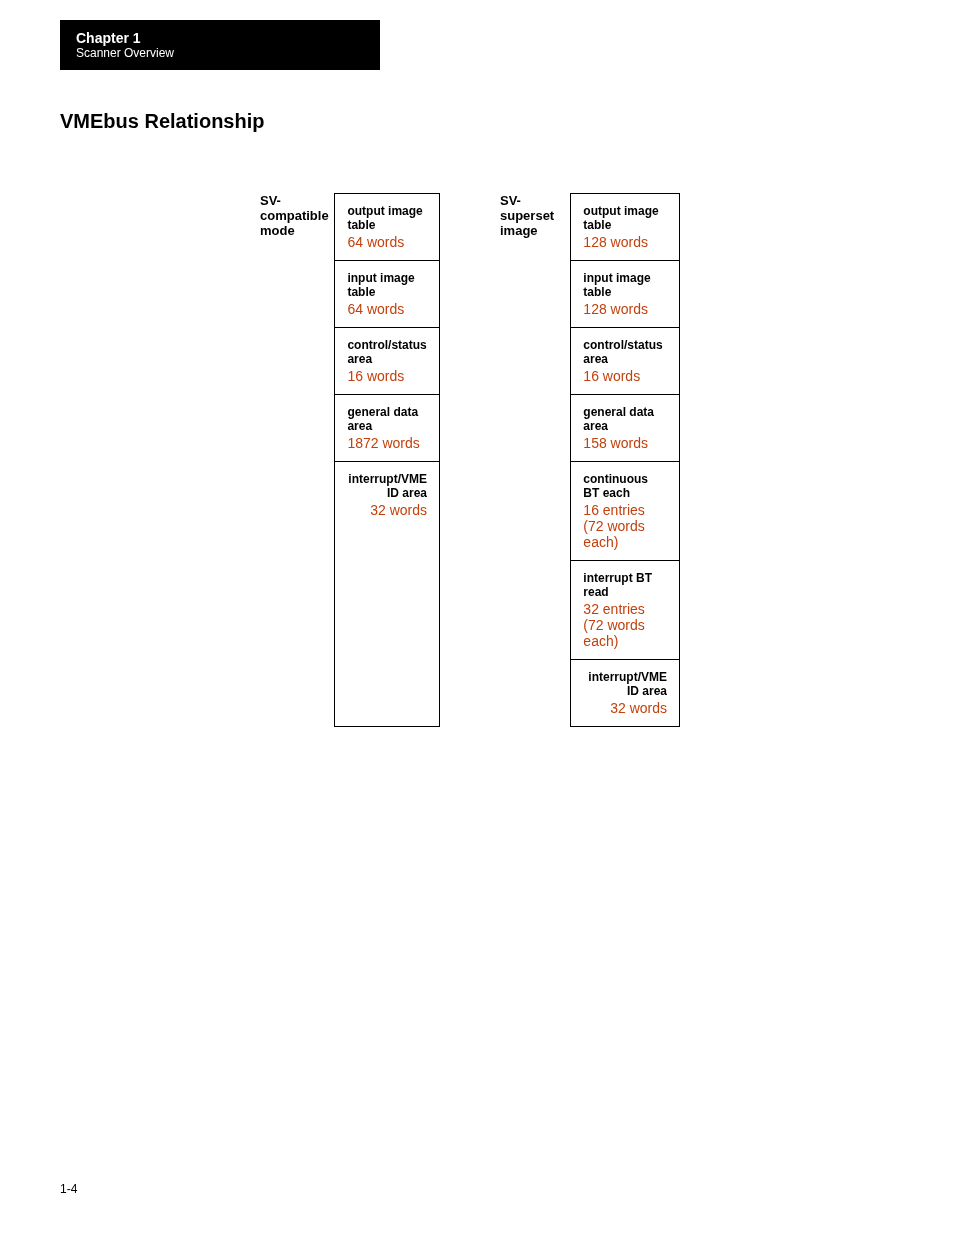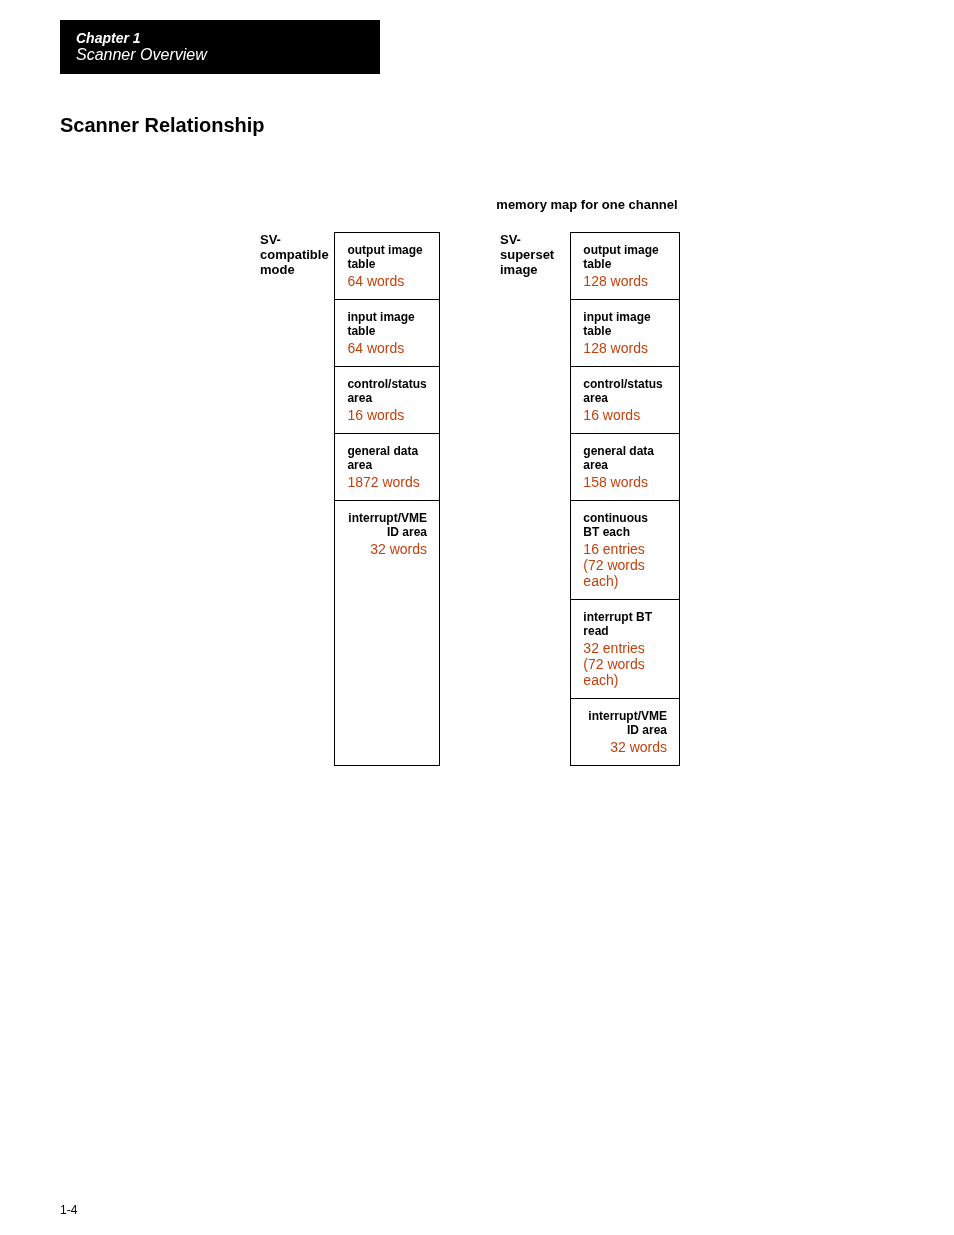--- a/index.html
+++ b/index.html
@@ -17,30 +17,29 @@
       color: #000;
       position: relative;
     }
 
     .header-bar {
       background: #000;
       color: #fff;
       padding: 10px 16px;
       width: 320px;
       margin: 20px 0 0 60px;
-      font-style: italic;
     }
 
     .header-chapter {
       font-weight: bold;
       font-size: 14px;
     }
 
     .header-subtitle {
-      font-size: 16px;
+      font-size: 12px;
       font-weight: normal;
     }
 
     .page-content {
       padding: 40px 60px;
     }
 
     .page-title {
       font-size: 20px;
       font-weight: bold;
@@ -94,37 +93,36 @@
       margin-bottom: 2px;
     }
 
     .memory-row-detail {
       font-size: 14px;
       color: #c2410c;
     }
 
     .page-number {
       position: absolute;
-      bottom: 18px;
+      bottom: 39px;
       left: 60px;
       font-size: 12px;
     }
   </style>
 </head>
 <body>
 
 <div class="header-bar">
   <div class="header-chapter">Chapter 1</div>
   <div class="header-subtitle">Scanner Overview</div>
 </div>
 
 <div class="page-content">
-  <h1 class="page-title">Scanner Relationship</h1>
+  <h1 class="page-title">VMEbus Relationship</h1>
 
-  <div class="memory-map-label">memory map for one channel</div>
 
   <div class="diagram-area">
 
     <div class="mode-column">
       <div class="mode-label">SV-compatible mode</div>
       <div class="memory-table">
 
         <div class="memory-row">
           <div class="memory-row-title">output image table</div>
           <div class="memory-row-detail">64 words</div>

